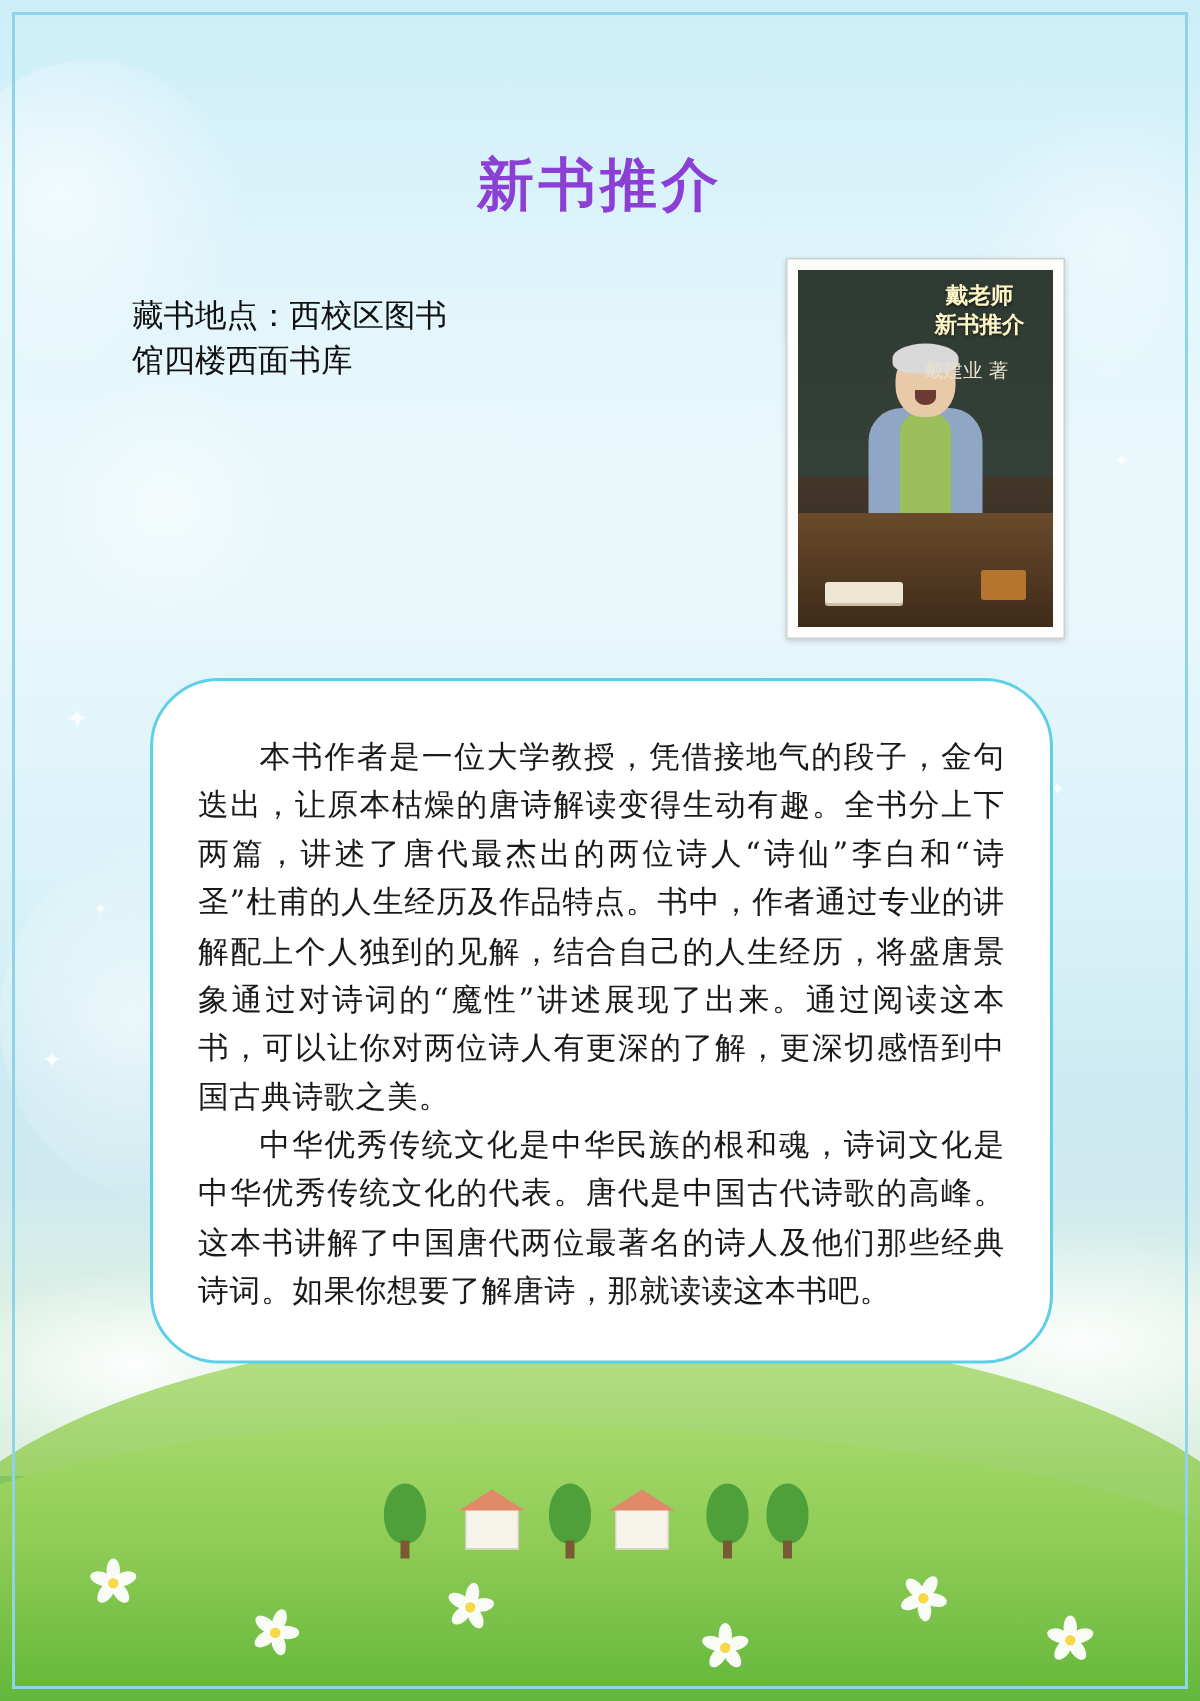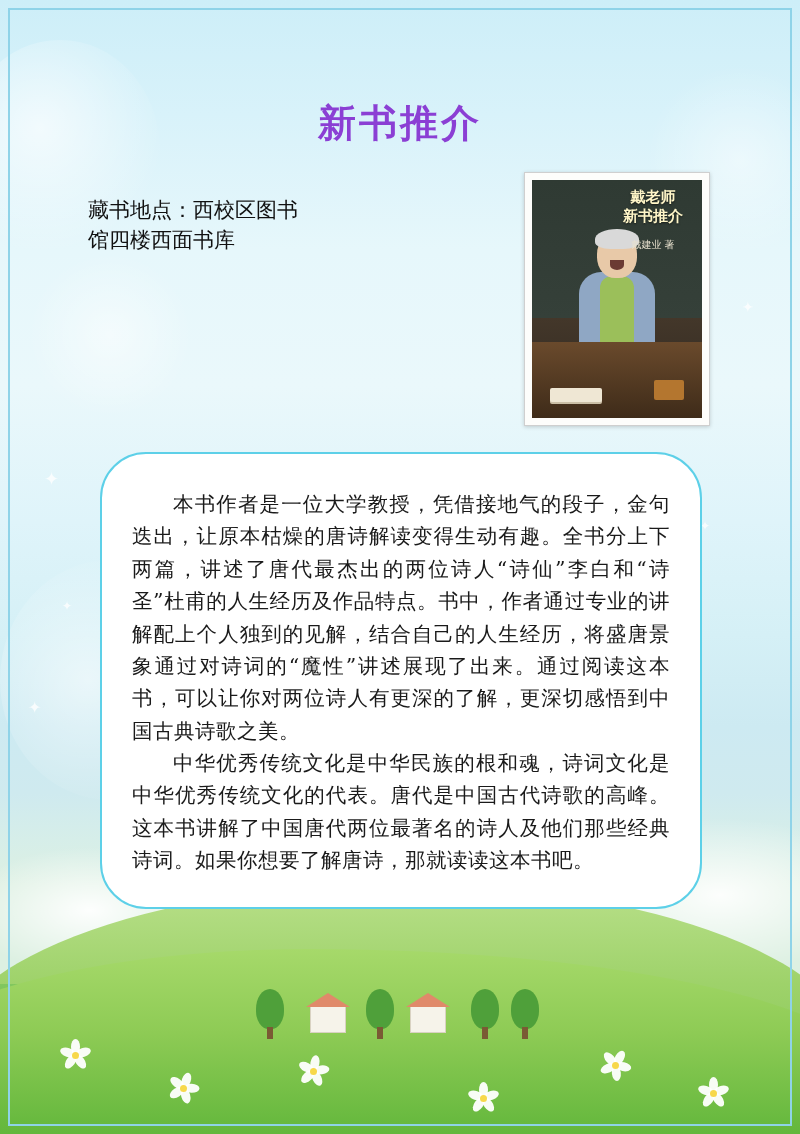--- a/index.html
+++ b/index.html
@@ -252,23 +252,23 @@
     font-size: 15px;
     font-weight: bold;
     line-height: 1.25;
     text-shadow: 0 1px 2px rgba(0,0,0,0.6);
   }
   .cover-sub {
     position: absolute;
     right: 12px;
     top: 58px;
     width: 74px;
-    text-align: center;
+    text-align: left;
     color: #e9e2cf;
-    font-size: 10px;
+    font-size: 13px;
     font-family: "DejaVu Sans", sans-serif;
   }
   .cover-person {
     position: absolute;
     left: 50%;
     margin-left: -46px;
     top: 52px;
     width: 92px;
     height: 120px;
   }

